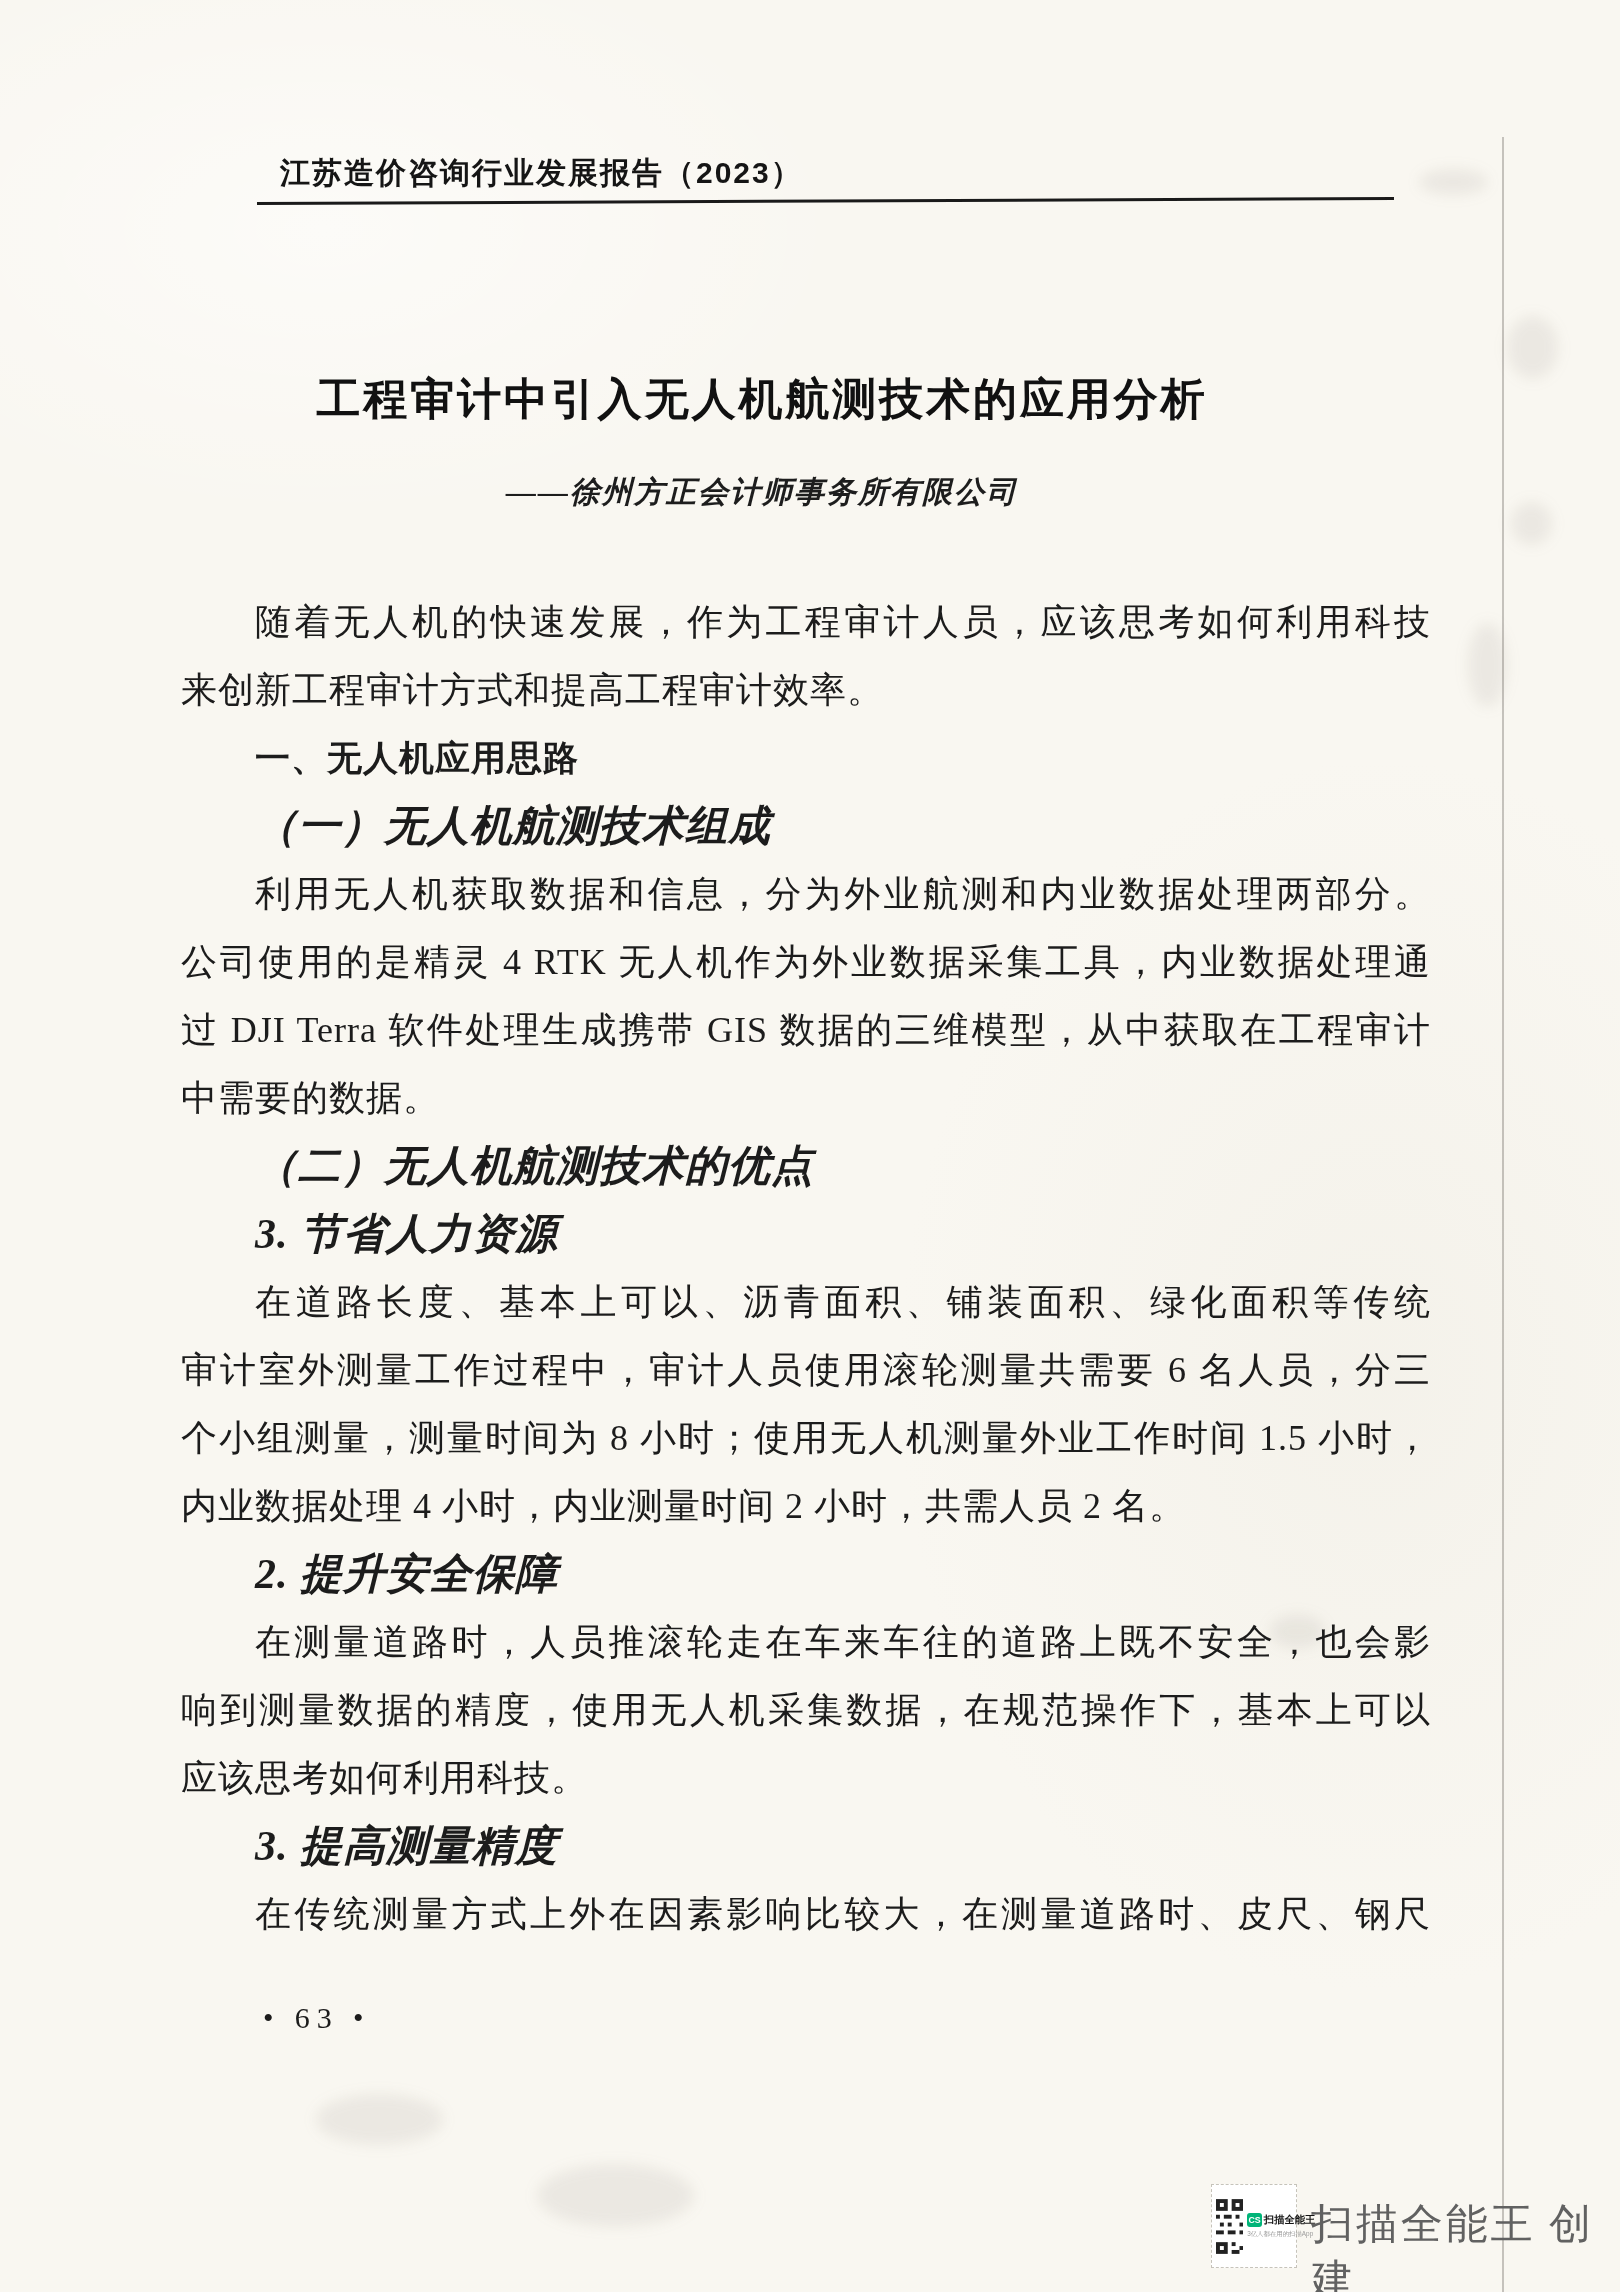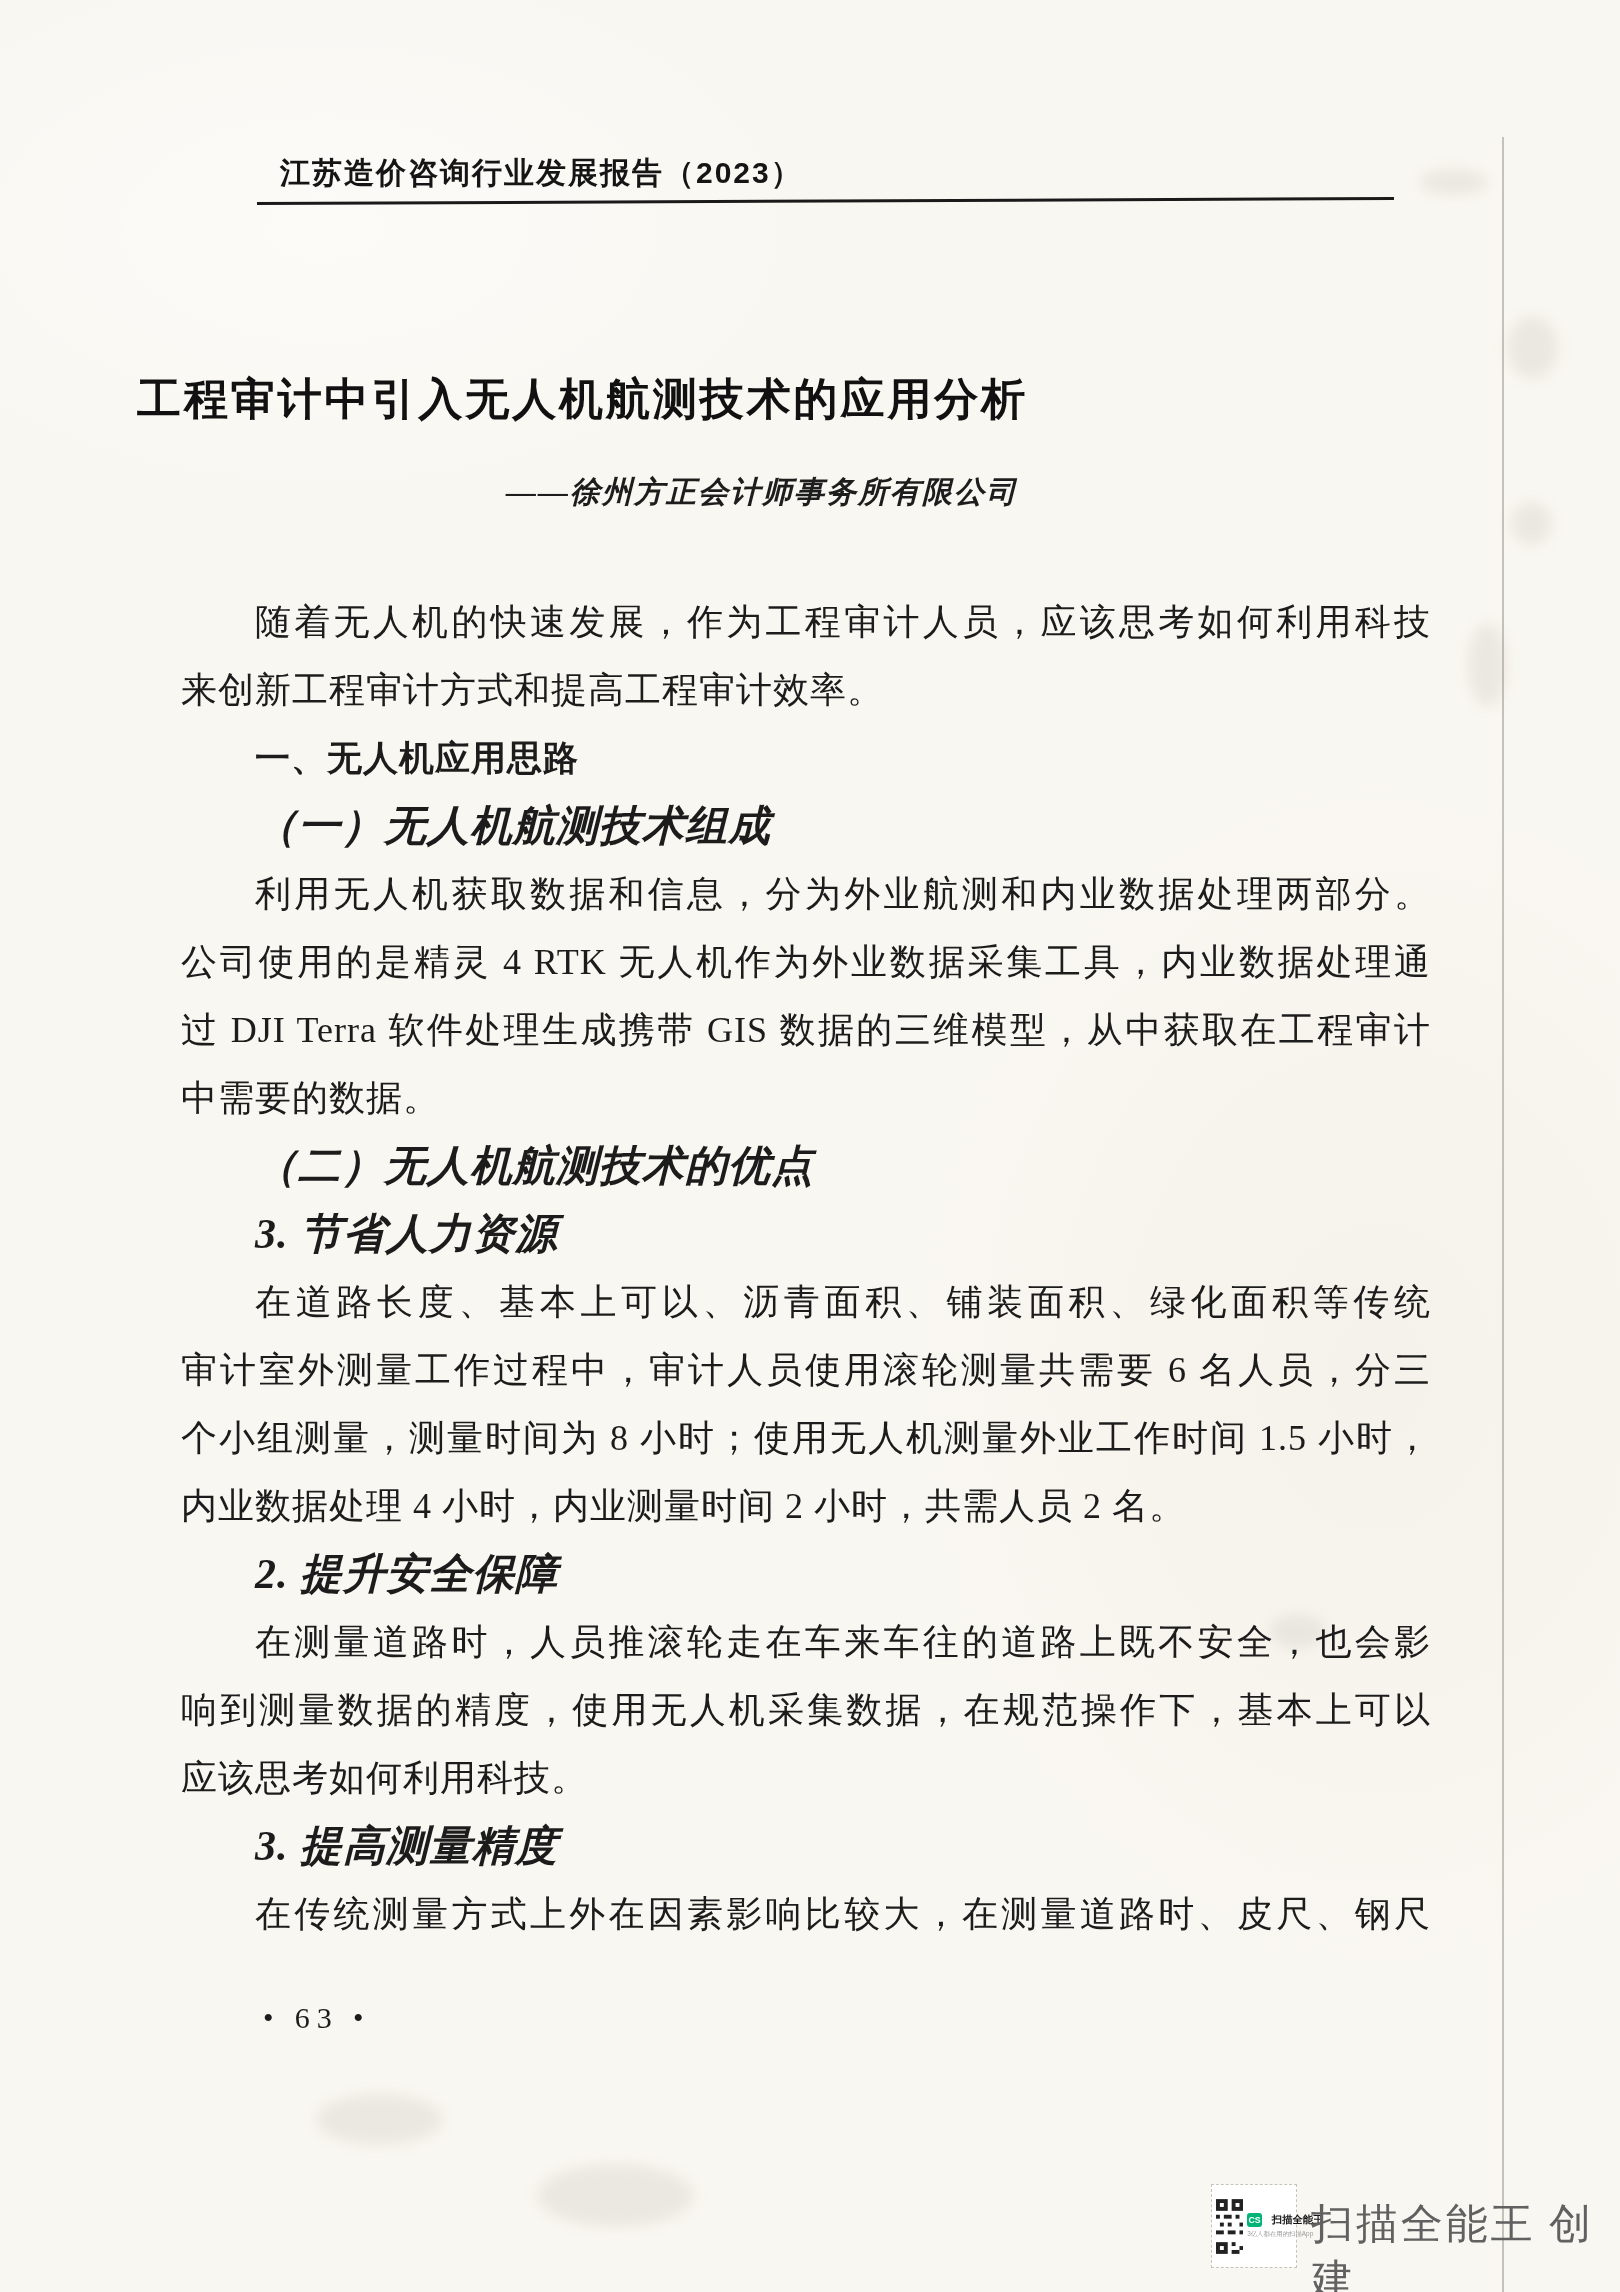--- a/index.html
+++ b/index.html
@@ -22,21 +22,21 @@
   .header-rule{
     position:absolute;left:257px;top:202px;width:1137px;height:2.9px;
     background:#1a1a1a;transform:rotate(-0.25deg);transform-origin:left center;
   }
   .page-edge-line{
     position:absolute;left:1502px;top:137px;width:2px;height:2155px;
     background:rgba(100,95,88,.35);
   }
   .doc-title{
     position:absolute;left:137px;top:341px;width:1250px;
-    font-size:44px;font-weight:700;letter-spacing:2.9px;color:#111;
+    text-align:center;font-size:44px;font-weight:700;letter-spacing:2.9px;color:#111;
   }
   .byline{
     position:absolute;left:137px;top:472px;width:1250px;
     text-align:center;font-size:30px;font-style:italic;font-weight:600;color:#1d1d1d;
     letter-spacing:2px;
   }
   .article{position:absolute;left:181px;top:588px;width:1250px;}
   .line{
     height:68px;line-height:68px;font-size:36px;overflow:hidden;
     text-align:justify;text-align-last:left;letter-spacing:1px;color:#1c1c1c;
@@ -59,21 +59,21 @@
   .s6{left:537px;top:2164px;width:157px;height:63px;}
   .s7{left:1270px;top:1615px;width:55px;height:33px;}
   
   .scan-badge{
     position:absolute;left:1211px;top:2184px;width:86px;height:84px;
     background:#fff;border:1px dashed #c6c3ba;box-sizing:border-box;
     display:flex;align-items:center;padding:4.9px 3.9px;gap:3.9px;
   }
   .qr{flex:0 0 auto;}
   .badge-right{display:flex;flex-direction:column;justify-content:center;gap:2.9px;min-width:0;}
-  .badge-logo-row{display:flex;align-items:flex-end;gap:10px;}
+  .badge-logo-row{display:flex;align-items:flex-end;gap:2px;}
   .cs-icon{
     width:14.7px;height:14.7px;background:#00b478;border-radius:2.9px;color:#fff;
     font:700 8.8px/14.7px "Liberation Sans", sans-serif;text-align:center;flex:0 0 auto;
   }
   .badge-title{font:700 10.3px "Liberation Sans", sans-serif;color:#141414;white-space:nowrap;}
   .badge-tagline{font:400 6.4px "Liberation Sans", sans-serif;color:#9a9a9a;white-space:nowrap;}
   .scan-caption{
     position:absolute;left:1311px;top:2196px;
     font-size:42px;color:#616161;letter-spacing:2.9px;
     font-family:"Liberation Serif", serif;

